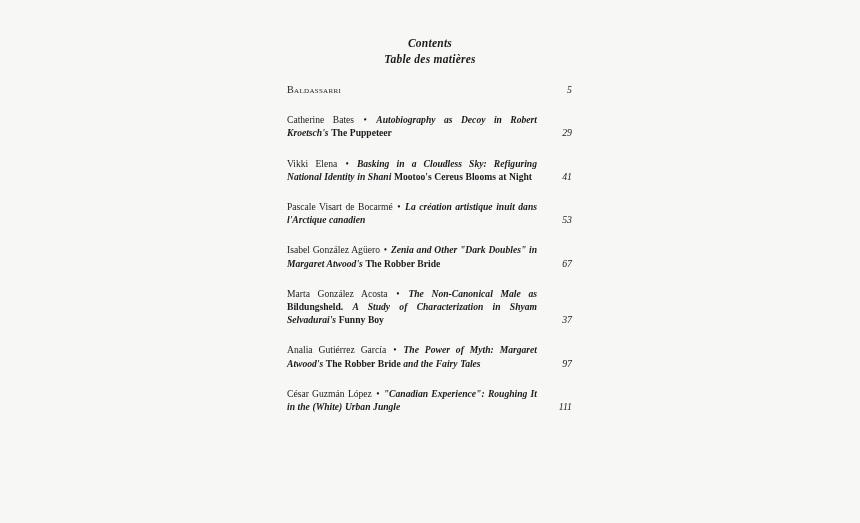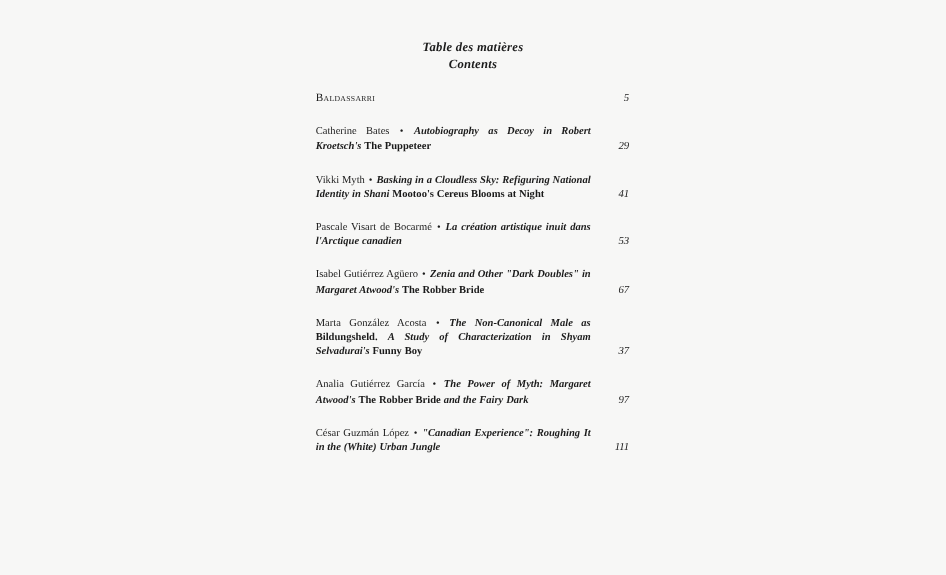--- a/index.html
+++ b/index.html
@@ -108,51 +108,51 @@
 
   
   .toc-entry.single .page-num { top: 0; bottom: auto; }
 </style>
 </head>
 <body>
 
 <div class="page">
 
   <div class="toc-heading">
+    <span class="line">Contents</span>
     <span class="line">Table des matières</span>
-    <span class="line">Contents</span>
   </div>
 
   <div class="toc-list">
       <div class="toc-entry single">
         <div class="entry-text"><span class="smallcaps">Baldassarri</span></div>
         <div class="page-num">5</div>
       </div>
       <div class="toc-entry">
         <div class="entry-text justify-all"><span class="author">Catherine Bates</span><span class="sep"> • </span><span class="title-bi">Autobiography as Decoy in Robert Kroetsch's </span><span class="title-b">The Puppeteer</span></div>
         <div class="page-num">29</div>
       </div>
       <div class="toc-entry">
-        <div class="entry-text justify-all"><span class="author">Vikki Myth</span><span class="sep"> • </span><span class="title-bi">Basking in a Cloudless Sky: Refiguring National Identity in Shani </span><span class="title-b">Mootoo's Cereus Blooms at Night</span></div>
+        <div class="entry-text justify-all"><span class="author">Vikki Elena</span><span class="sep"> • </span><span class="title-bi">Basking in a Cloudless Sky: Refiguring National Identity in Shani </span><span class="title-b">Mootoo's Cereus Blooms at Night</span></div>
         <div class="page-num">41</div>
       </div>
       <div class="toc-entry">
         <div class="entry-text justify-all"><span class="author">Pascale Visart de Bocarmé</span><span class="sep"> • </span><span class="title-bi">La création artistique inuit dans l'Arctique canadien</span></div>
         <div class="page-num">53</div>
       </div>
       <div class="toc-entry">
-        <div class="entry-text justify-all"><span class="author">Isabel Gutiérrez Agüero</span><span class="sep"> • </span><span class="title-bi">Zenia and Other "Dark Doubles" in Margaret Atwood's </span><span class="title-b">The Robber Bride</span></div>
+        <div class="entry-text justify-all"><span class="author">Isabel González Agüero</span><span class="sep"> • </span><span class="title-bi">Zenia and Other "Dark Doubles" in Margaret Atwood's </span><span class="title-b">The Robber Bride</span></div>
         <div class="page-num">67</div>
       </div>
       <div class="toc-entry">
         <div class="entry-text justify-all"><span class="author">Marta González Acosta</span><span class="sep"> • </span><span class="title-bi">The Non-Canonical Male as </span><span class="title-b">Bildungsheld. </span><span class="title-bi">A Study of Characterization in Shyam Selvadurai's </span><span class="title-b">Funny Boy</span></div>
         <div class="page-num">37</div>
       </div>
       <div class="toc-entry">
-        <div class="entry-text justify-all"><span class="author">Analia Gutiérrez García</span><span class="sep"> • </span><span class="title-bi">The Power of Myth: Margaret Atwood's </span><span class="title-b">The Robber Bride </span><span class="title-bi">and the Fairy Dark</span></div>
+        <div class="entry-text justify-all"><span class="author">Analia Gutiérrez García</span><span class="sep"> • </span><span class="title-bi">The Power of Myth: Margaret Atwood's </span><span class="title-b">The Robber Bride </span><span class="title-bi">and the Fairy Tales</span></div>
         <div class="page-num">97</div>
       </div>
       <div class="toc-entry">
         <div class="entry-text justify-all"><span class="author">César Guzmán López</span><span class="sep"> • </span><span class="title-bi">"Canadian Experience": Roughing It in the (White) Urban Jungle</span></div>
         <div class="page-num">111</div>
       </div>
     </div>
 
 </div>
 

